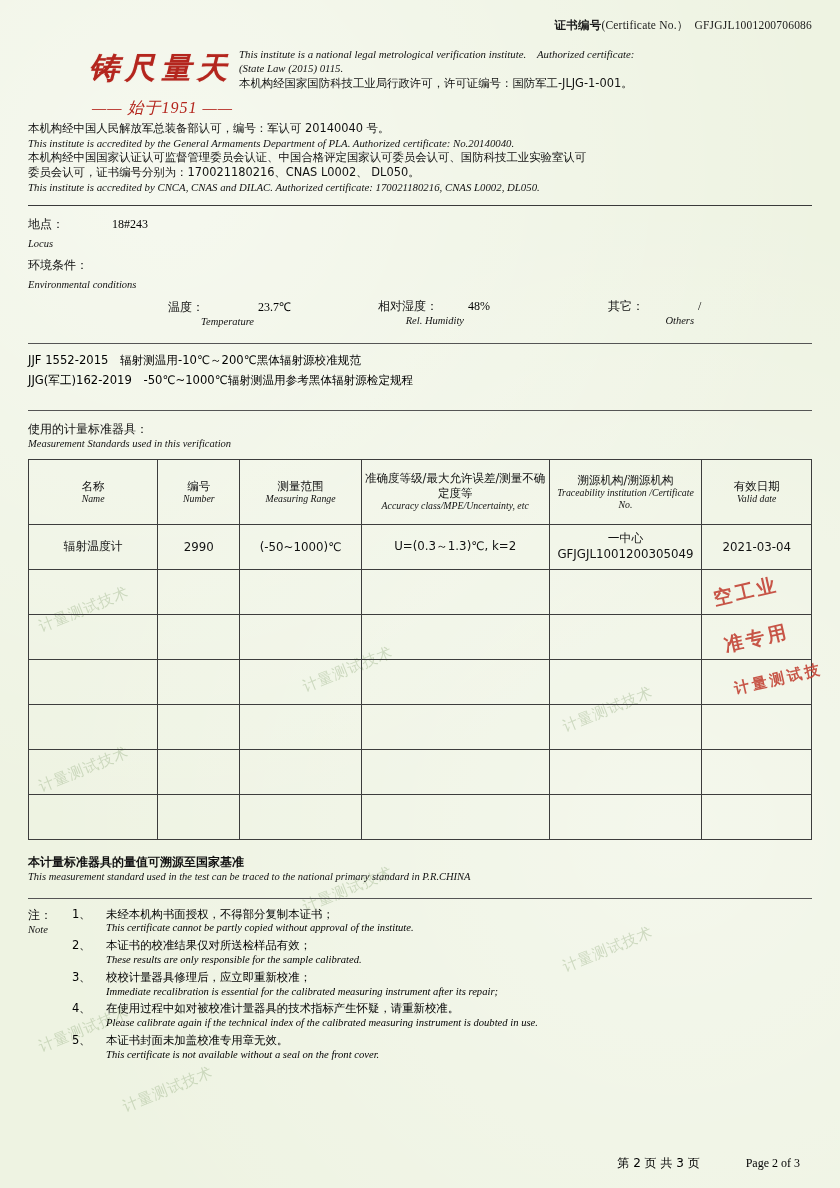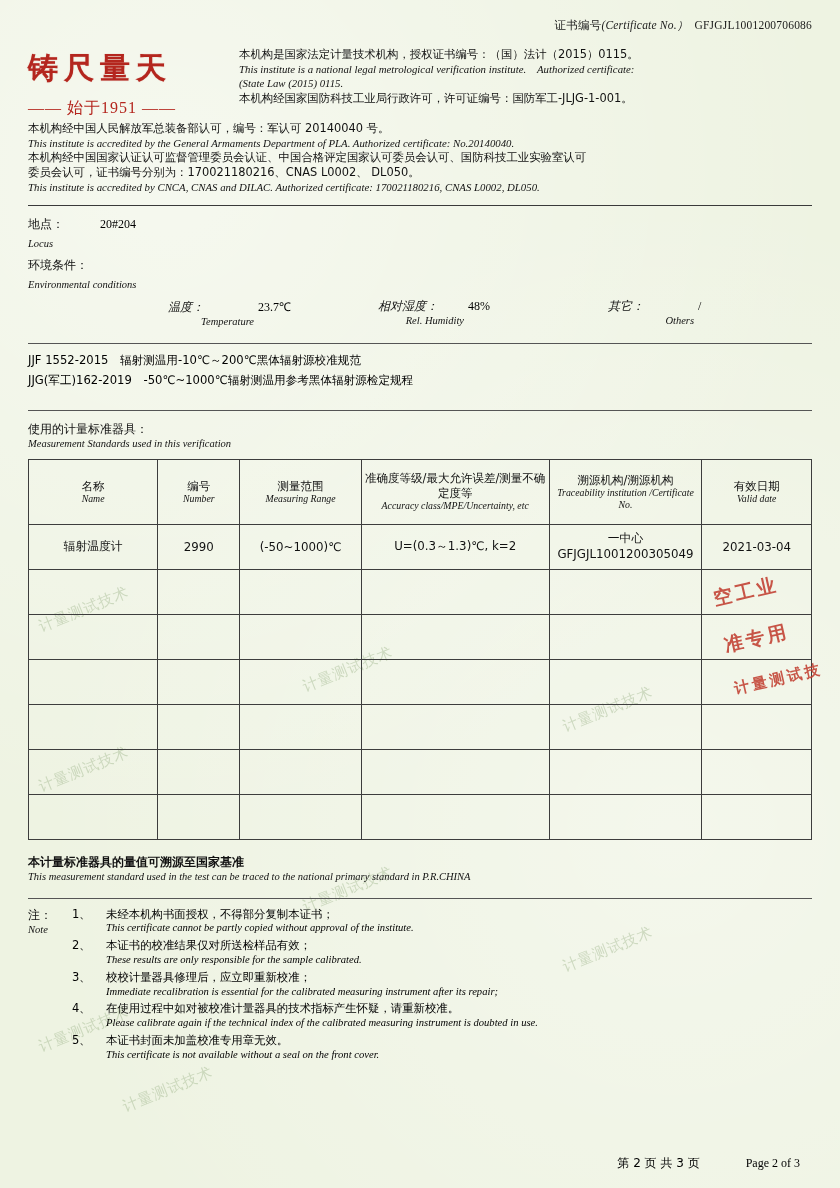--- a/index.html
+++ b/index.html
@@ -37,34 +37,35 @@
   
   .cert-no {
     display: flex;
     justify-content: flex-end;
     align-items: baseline;
     font-size: 11.5px;
     color: #1a1a1a;
     padding-top: 18px;
     letter-spacing: 0.2px;
   }
-  .cert-no .label-cn { font-weight: normal; }
-  .cert-no .label-en { font-style: italic; }
+  .cert-no .label-cn { font-weight: bold; }
+  .cert-no .label-en { }
   .cert-no .value { margin-left: 6px; font-family: "Liberation Serif", serif; }
 
   .top-block {
     display: flex;
     align-items: flex-start;
     margin-top: 14px;
   }
   .logo {
     width: 205px;
     flex: 0 0 205px;
-    text-align: left;
+    text-align: right;
     padding-top: 4px;
+    font-style: italic;
   }
   .logo-cn {
     font-family: "DejaVu Serif", serif;
     font-size: 30px;
     font-weight: bold;
     color: #b4261e;
     letter-spacing: 6px;
     line-height: 1.1;
     text-shadow: 0 0 1px rgba(180,38,30,0.4);
   }
@@ -104,39 +105,39 @@
   
   .sec {
     padding: 8px 0 6px 0;
   }
   .kv-cn { font-family: "DejaVu Sans", sans-serif; font-size: 12px; color: #111; }
   .kv-en { font-style: italic; font-size: 10.5px; color: #111; }
 
   .locus-row {
     display: flex;
     align-items: baseline;
-    gap: 10px;
+    gap: 22px;
   }
   .locus-label { width: 62px; flex: 0 0 62px; }
   .locus-value { font-size: 12px; font-family: "Liberation Serif", serif; }
 
   .env-label { margin-top: 4px; }
 
   .env-row {
     display: flex;
     margin-top: 6px;
     padding-left: 140px;
     gap: 0;
   }
   .env-item { display: flex; align-items: baseline; }
   .env-item .names { width: 86px; }
   .env-item.w1 { width: 210px; }
   .env-item.w2 { width: 230px; }
   .env-item.w3 { width: 180px; }
-  .env-item .names .kv-cn { display: block; font-style: italic; }
+  .env-item .names .kv-cn { display: block; }
   .env-item .names .kv-en { display: block; text-align: right; }
   .env-item .val { font-size: 12px; padding-left: 4px; }
 
   
   .ref-block { padding: 8px 0 8px 0; }
   .ref-head { display: inline-block; vertical-align: top; width: 270px; }
   .ref-head .kv-cn { display: block; }
   .ref-head .kv-en { display: block; }
   .ref-items { display: inline-block; vertical-align: top; font-size: 12px; }
   .ref-items div { padding: 1px 0 4px 0; font-family: "DejaVu Sans", sans-serif; font-size: 11.6px; }
@@ -266,21 +267,20 @@
       <span class="label-en">(Certificate No.）</span>
       <span class="value">GFJGJL1001200706086</span>
     </div>
 
     <div class="top-block">
       <div class="logo">
         <div class="logo-cn">铸尺量天</div>
         <div class="logo-sub">—— 始于1951 ——</div>
       </div>
       <div class="accred-right">
-        <div class="line-cn">本机构是国家法定计量技术机构，授权证书编号：（国）法计（2015）0115。</div>
         <div class="line-en">This institute is a national legal metrological verification institute.　Authorized certificate:</div>
         <div class="line-en">(State Law (2015) 0115.</div>
         <div class="line-cn">本机构经国家国防科技工业局行政许可，许可证编号：国防军工-JLJG-1-001。</div>
       </div>
     </div>
 
     <div class="accred-full">
       <span class="line-cn">本机构经中国人民解放军总装备部认可，编号：军认可 20140040 号。</span>
       <span class="line-en">This institute is accredited by the General Armaments Department of PLA. Authorized certificate: No.20140040.</span>
       <span class="line-cn">本机构经中国国家认证认可监督管理委员会认证、中国合格评定国家认可委员会认可、国防科技工业实验室认可</span>
@@ -289,21 +289,21 @@
     </div>
 
     <hr class="hr">
 
     <div class="sec">
       <div class="locus-row">
         <div class="locus-label">
           <span class="kv-cn">地点：</span><br>
           <span class="kv-en">Locus</span>
         </div>
-        <div class="locus-value">20#204</div>
+        <div class="locus-value">18#243</div>
       </div>
 
       <div class="env-label">
         <span class="kv-cn">环境条件：</span><br>
         <span class="kv-en">Environmental conditions</span>
       </div>
 
       <div class="env-row">
         <div class="env-item w1">
           <div class="names">

